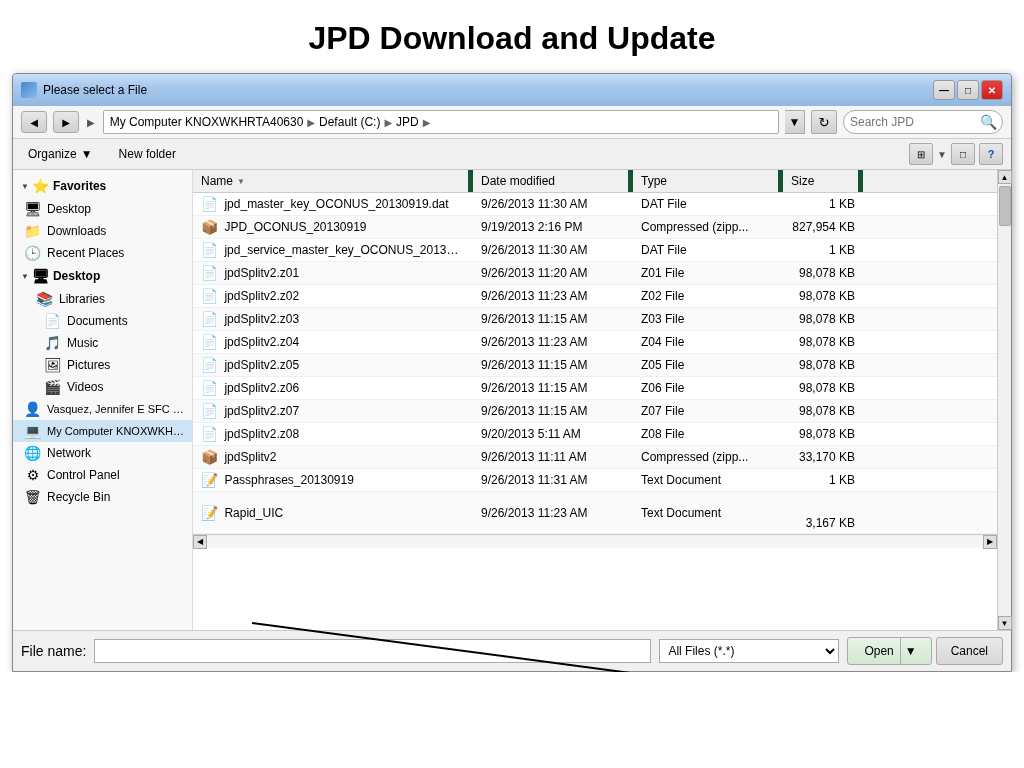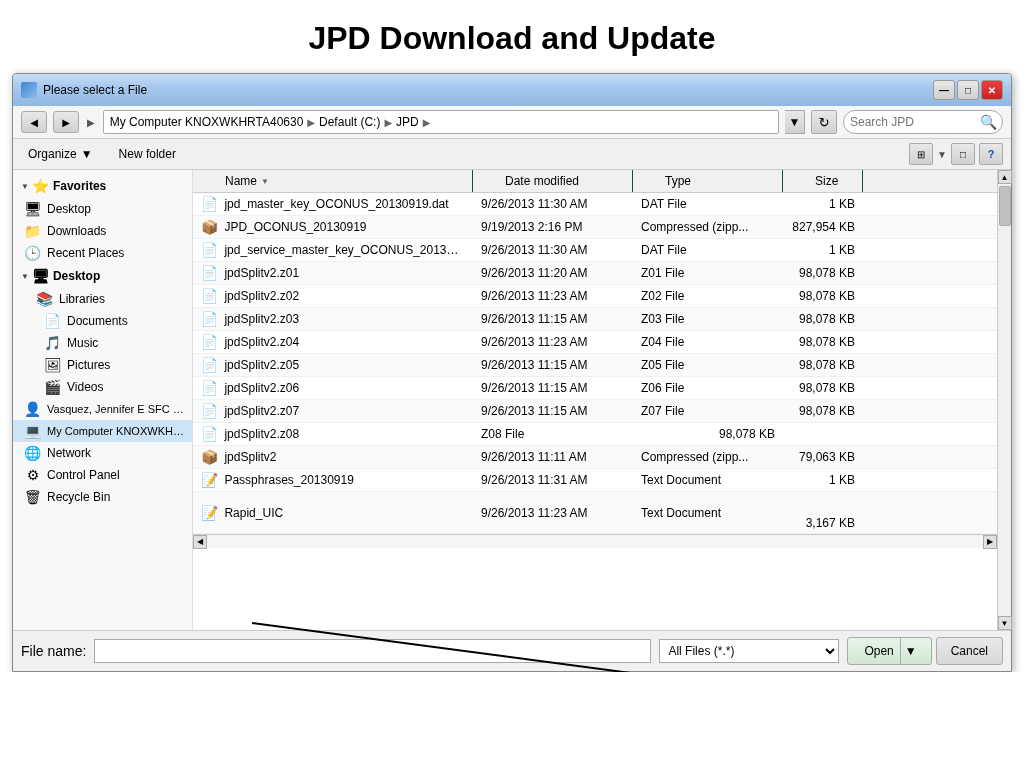--- a/index.html
+++ b/index.html
@@ -234,26 +234,25 @@
       grid-template-columns: 280px 160px 150px 80px;
       background: #f0f0f0;
       border-bottom: 1px solid #ccc;
       position: sticky;
       top: 0;
     }
     .file-list-header-cell {
       padding: 4px 8px;
       font-size: 12px;
       font-weight: normal;
-      border-right: 1px solid #14532d;
+      border-right: 5px solid #14532d;
       cursor: pointer;
       display: flex;
       align-items: center;
       gap: 4px;
-      margin-left: 24px;
     }
     .sort-arrow { font-size: 8px; color: #666; }
     .file-row {
       display: grid;
       grid-template-columns: 280px 160px 150px 80px;
       border-bottom: 1px solid #f0f0f0;
       cursor: pointer;
     }
     .file-row.alt { background: #fafafa; }
     .file-cell {
@@ -621,31 +620,32 @@
       </div>
       <div class="file-cell">9/26/2013 11:15 AM</div>
       <div class="file-cell">Z07 File</div>
       <div class="file-cell" style="justify-content:flex-end;">98,078 KB</div>
     </div>
             <div class="file-row">
       <div class="file-cell">
         <span style="font-size:14px; flex-shrink:0;">📄</span>
         <span style="overflow:hidden; text-overflow:ellipsis; white-space:nowrap;">jpdSplitv2.z08</span>
       </div>
+      <div class="file-cell">9/20/2013 5:11 AM</div>
       <div class="file-cell">Z08 File</div>
       <div class="file-cell" style="justify-content:flex-end;">98,078 KB</div>
     </div>
             <div class="file-row alt">
       <div class="file-cell">
         <span style="font-size:14px; flex-shrink:0;">📦</span>
         <span style="overflow:hidden; text-overflow:ellipsis; white-space:nowrap;">jpdSplitv2</span>
       </div>
       <div class="file-cell">9/26/2013 11:11 AM</div>
       <div class="file-cell">Compressed (zipp...</div>
-      <div class="file-cell" style="justify-content:flex-end;">79,063 KB</div>
+      <div class="file-cell" style="justify-content:flex-end;">33,170 KB</div>
     </div>
             <div class="file-row">
       <div class="file-cell">
         <span style="font-size:14px; flex-shrink:0;">📝</span>
         <span style="overflow:hidden; text-overflow:ellipsis; white-space:nowrap;">Passphrases_20130919</span>
       </div>
       <div class="file-cell">9/26/2013 11:31 AM</div>
       <div class="file-cell">Text Document</div>
       <div class="file-cell" style="justify-content:flex-end;">1 KB</div>
     </div>

